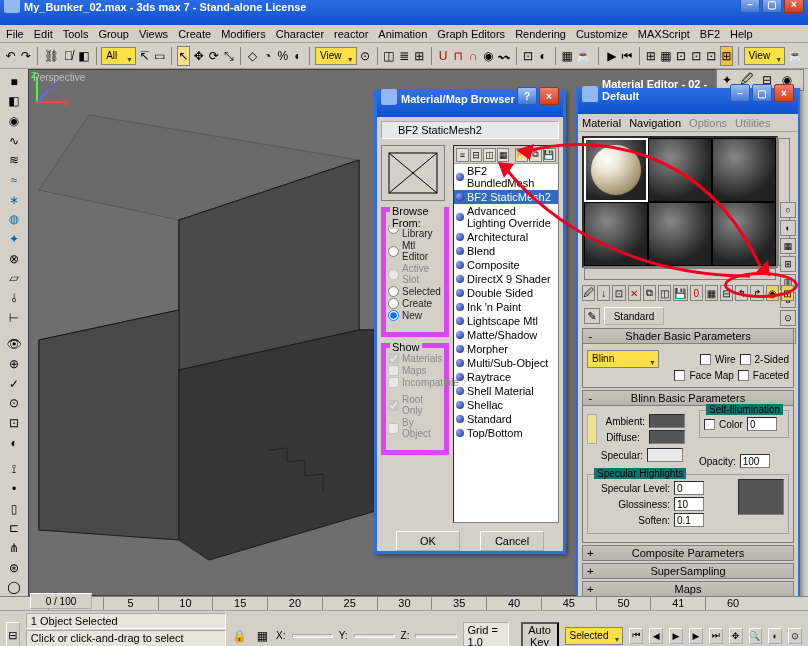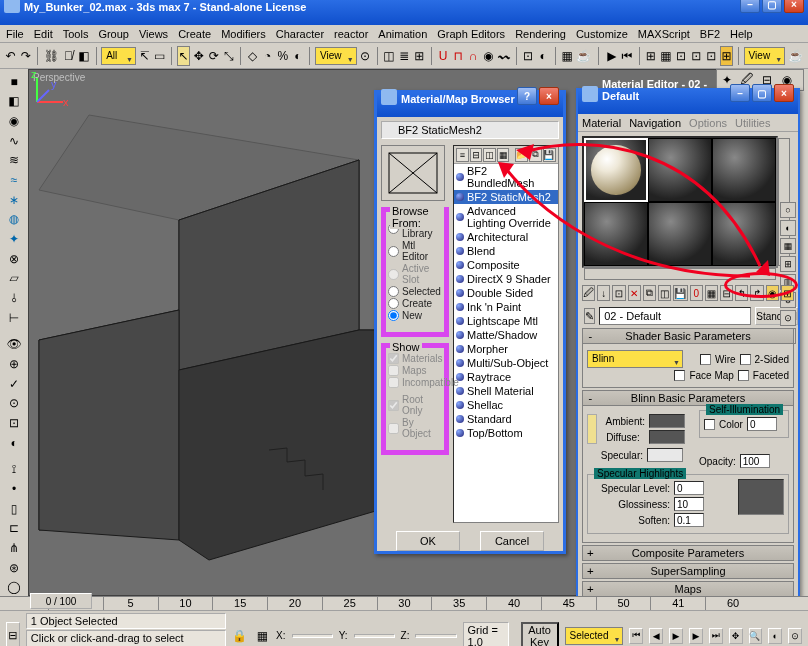--- a/index.html
+++ b/index.html
@@ -468,32 +468,31 @@
     <div class="mini" style="color:#c00">0</div>
     <div class="mini">▦</div>
     <div class="mini">⊟</div>
     <div class="mini">↰</div>
     <div class="mini">↱</div>
     <div class="mini" style="background:#f0d060">◉</div>
     <div class="mini" style="background:#f0d060">⊞</div>
   </div>
   <div class="name-row">
     <div class="mini" style="width:16px;height:16px;border:1px solid #808080;display:flex;align-items:center;justify-content:center">✎</div>
-    <input type="text" value="02 - Default" style="">
     <button class="type-btn">Standard</button>
   </div>
 
   <div class="rollout">
     <div class="rollout-hdr">
         <span class="pm">-</span>
         <span>Shader Basic Parameters</span>
       </div>
     <div class="rollout-body">
       <div class="row">
-        <div class="combo" style="width:96px">Blinn</div>
+        <div class="combo" style="width:72px">Blinn</div>
         <div style="flex:1"></div>
         <span class="cbx"></span>
           <label>Wire</label>
         <span class="cbx"></span>
           <label>2-Sided</label>
       </div>
       <div class="row" style="justify-content:flex-end">
         <span class="cbx"></span>
           <label>Face Map</label>
         <span class="cbx"></span>

